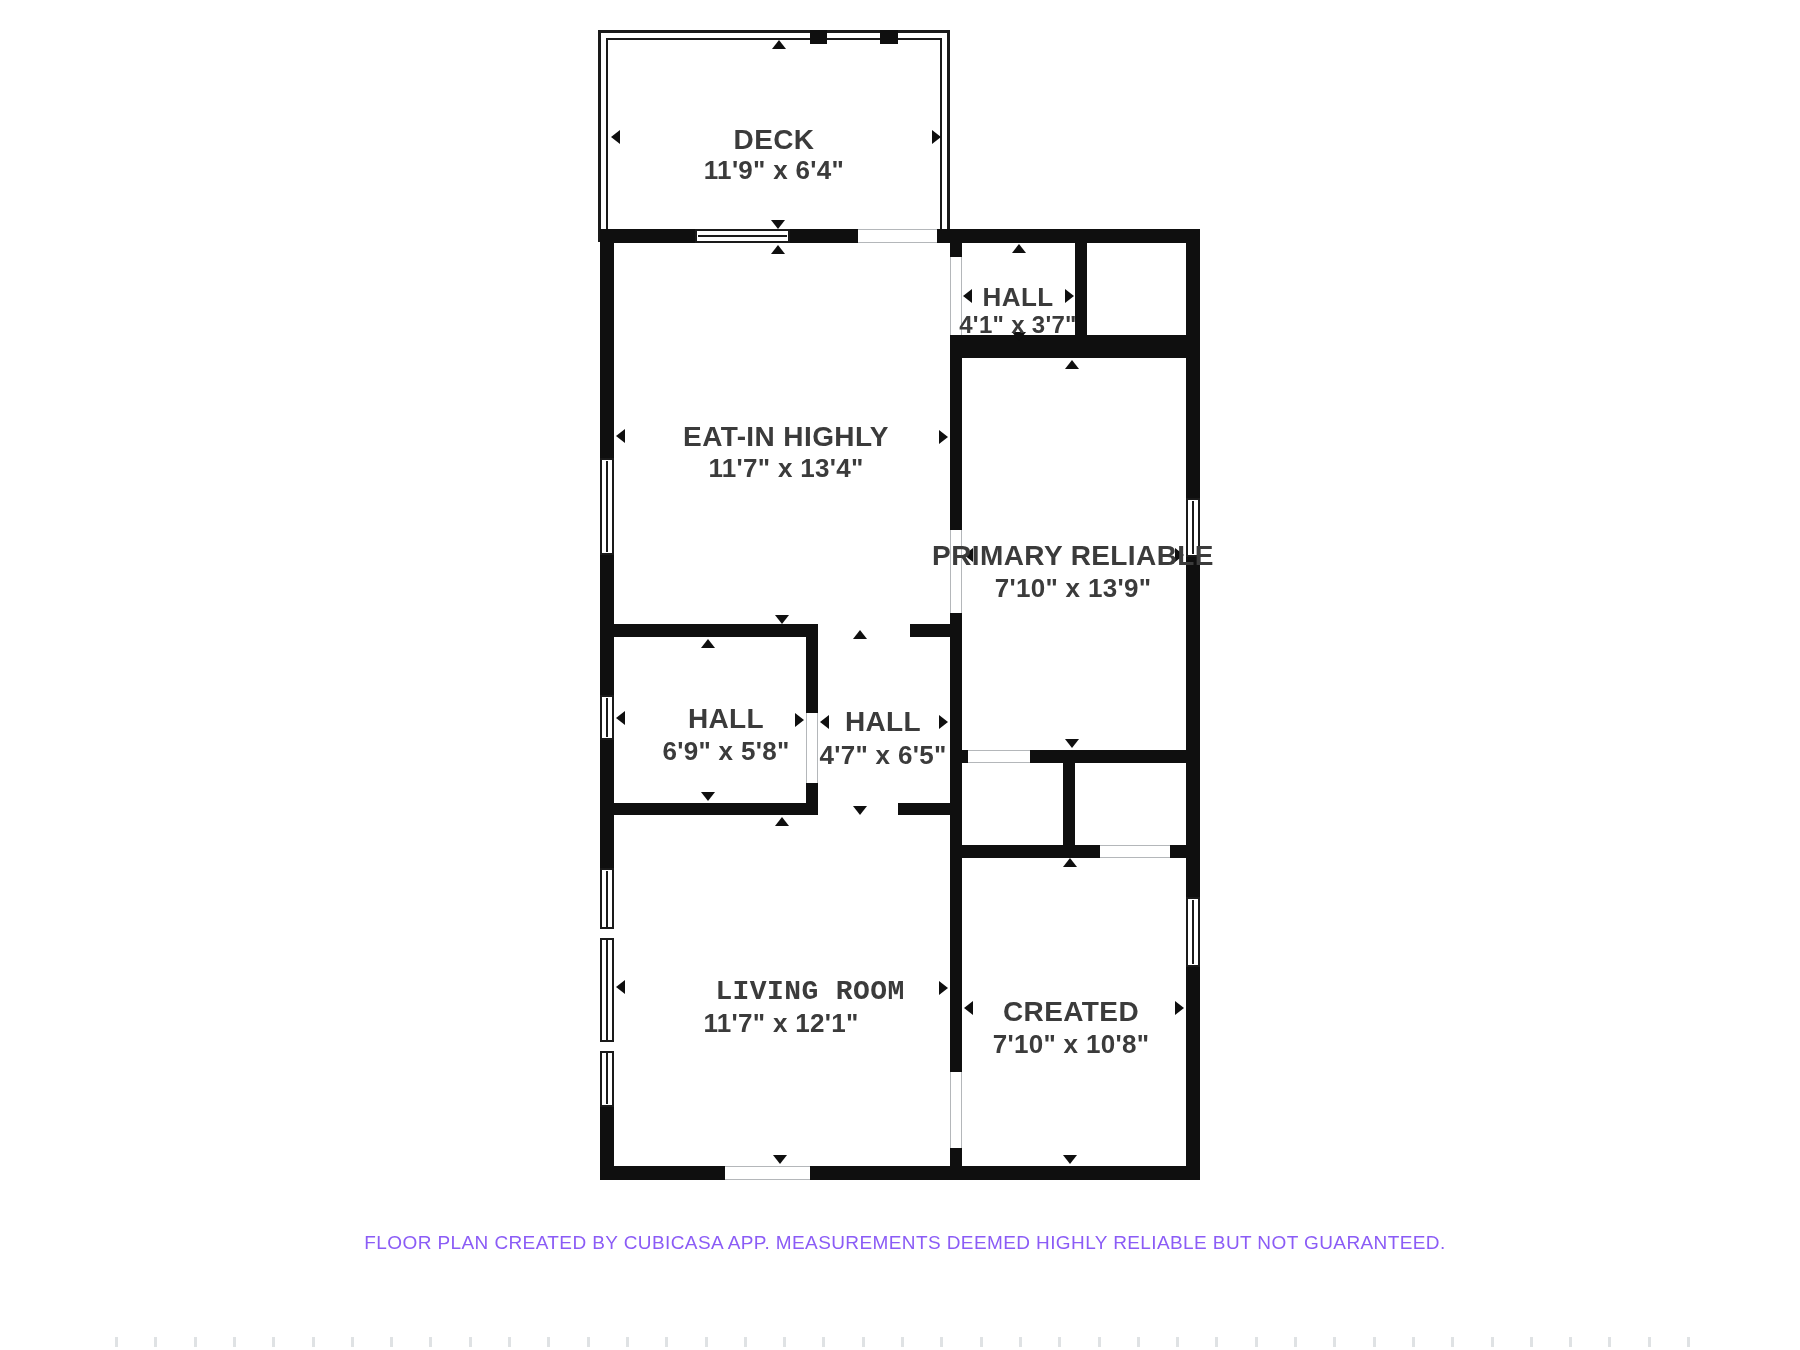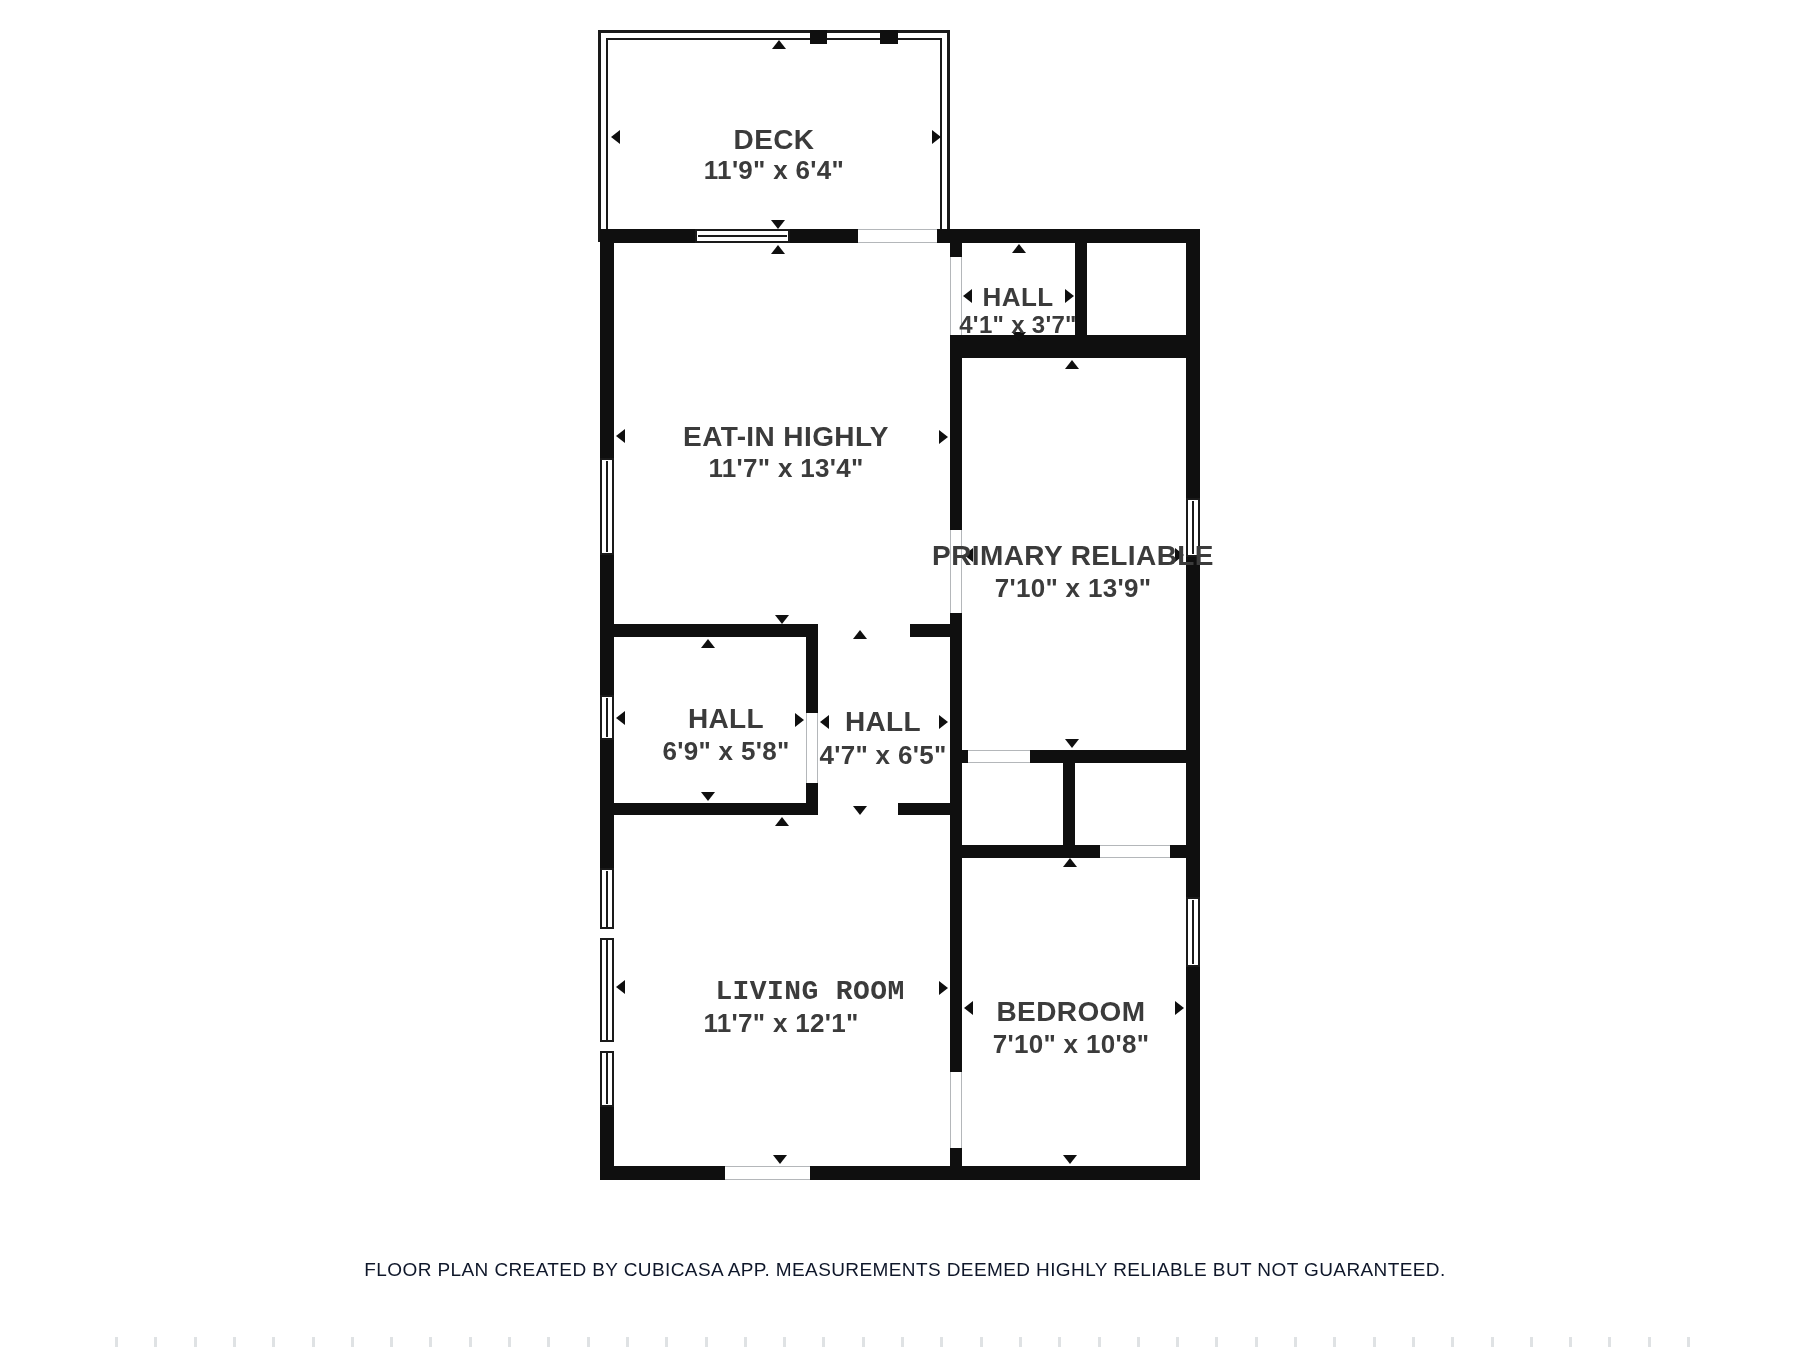--- a/index.html
+++ b/index.html
@@ -34,21 +34,21 @@
     position:absolute;transform:translateX(-50%);
     font-size:19px;color:#b3b6ba;letter-spacing:.4px;white-space:nowrap;
     font-weight:400;
   }
   .ruler-tick{position:absolute;background:#dfe2e4;}
 </style>
 </head>
 <body>
 
 <div class="stage" id="stage">
-  <div class="footer-text" id="footer" style="left: 905px; top: 1259px; color: #0f172a;">FLOOR PLAN CREATED BY CUBICASA APP. MEASUREMENTS DEEMED HIGHLY RELIABLE BUT NOT GUARANTEED.</div>
+  <div class="footer-text" id="footer" style="left: 905px; top: 1232px; color: #8b5cf6;">FLOOR PLAN CREATED BY CUBICASA APP. MEASUREMENTS DEEMED HIGHLY RELIABLE BUT NOT GUARANTEED.</div>
 <div class="deck-outer" style="left: 598px; top: 30px; width: 352px; height: 212px; z-index: 1;"></div>
     <div class="deck-inner" style="left: 606px; top: 38px; width: 336px; height: 200px; z-index: 1;"></div>
     <div class="post" style="left: 810px; top: 30px; width: 17px; height: 14px; z-index: 2;"></div>
     <div class="post" style="left: 880px; top: 30px; width: 18px; height: 14px; z-index: 2;"></div>
     <div class="wall" style="left: 600px; top: 229px; width: 95px; height: 14px; z-index: 2; background: rgb(15, 15, 15);"></div>
     <div class="wall" style="left: 790px; top: 229px; width: 68px; height: 14px; z-index: 2; background: rgb(15, 15, 15);"></div>
     <div class="wall" style="left: 937px; top: 229px; width: 263px; height: 14px; z-index: 2; background: rgb(15, 15, 15);"></div>
     <div class="wall" style="left: 600px; top: 243px; width: 14px; height: 215px; z-index: 2; background: rgb(15, 15, 15);"></div>
     <div class="wall" style="left: 600px; top: 555px; width: 14px; height: 140px; z-index: 2; background: rgb(15, 15, 15);"></div>
     <div class="wall" style="left: 600px; top: 740px; width: 14px; height: 128px; z-index: 2; background: rgb(15, 15, 15);"></div>
@@ -143,21 +143,21 @@
     <div class="room-name" style="left: 1018px; top: 297px; font-size: 26px; color: rgb(59, 59, 59); z-index: 6;">HALL</div>
     <div class="room-dims" style="left: 1018px; top: 325px; font-size: 24px; color: rgb(59, 59, 59); z-index: 6;">4'1" x 3'7"</div>
     <div class="room-name" style="left: 1073px; top: 556px; font-size: 28px; color: rgb(59, 59, 59); z-index: 6;">PRIMARY RELIABLE</div>
     <div class="room-dims" style="left: 1073px; top: 588px; font-size: 26px; color: rgb(59, 59, 59); z-index: 6;">7'10" x 13'9"</div>
     <div class="room-name" style="left: 726px; top: 719px; font-size: 28px; color: rgb(59, 59, 59); z-index: 6;">HALL</div>
     <div class="room-dims" style="left: 726px; top: 751px; font-size: 26px; color: rgb(59, 59, 59); z-index: 6;">6'9" x 5'8"</div>
     <div class="room-name" style="left: 883px; top: 722px; font-size: 28px; color: rgb(59, 59, 59); z-index: 6;">HALL</div>
     <div class="room-dims" style="left: 883px; top: 755px; font-size: 26px; color: rgb(59, 59, 59); z-index: 6;">4'7" x 6'5"</div>
     <div class="room-name" style="left: 810px; top: 991px; font-size: 28px; color: rgb(59, 59, 59); z-index: 6; font-family: Liberation Mono, monospace;">LIVING ROOM</div>
     <div class="room-dims" style="left: 781px; top: 1023px; font-size: 26px; color: rgb(59, 59, 59); z-index: 6;">11'7" x 12'1"</div>
-    <div class="room-name" style="left: 1071px; top: 1012px; font-size: 28px; color: rgb(59, 59, 59); z-index: 6;">BEDROOM</div>
+    <div class="room-name" style="left: 1071px; top: 1012px; font-size: 28px; color: rgb(59, 59, 59); z-index: 6;">CREATED</div>
     <div class="room-dims" style="left: 1071px; top: 1044px; font-size: 26px; color: rgb(59, 59, 59); z-index: 6;">7'10" x 10'8"</div>
     <div class="ruler-tick" style="left: 115px; top: 1337px; width: 3px; height: 10px; background: rgb(223, 226, 228); z-index: 1;"></div>
     <div class="ruler-tick" style="left: 154.3px; top: 1337px; width: 3px; height: 10px; background: rgb(223, 226, 228); z-index: 1;"></div>
     <div class="ruler-tick" style="left: 193.6px; top: 1337px; width: 3px; height: 10px; background: rgb(223, 226, 228); z-index: 1;"></div>
     <div class="ruler-tick" style="left: 232.9px; top: 1337px; width: 3px; height: 10px; background: rgb(223, 226, 228); z-index: 1;"></div>
     <div class="ruler-tick" style="left: 272.2px; top: 1337px; width: 3px; height: 10px; background: rgb(223, 226, 228); z-index: 1;"></div>
     <div class="ruler-tick" style="left: 311.5px; top: 1337px; width: 3px; height: 10px; background: rgb(223, 226, 228); z-index: 1;"></div>
     <div class="ruler-tick" style="left: 350.8px; top: 1337px; width: 3px; height: 10px; background: rgb(223, 226, 228); z-index: 1;"></div>
     <div class="ruler-tick" style="left: 390.1px; top: 1337px; width: 3px; height: 10px; background: rgb(223, 226, 228); z-index: 1;"></div>
     <div class="ruler-tick" style="left: 429.4px; top: 1337px; width: 3px; height: 10px; background: rgb(223, 226, 228); z-index: 1;"></div>

